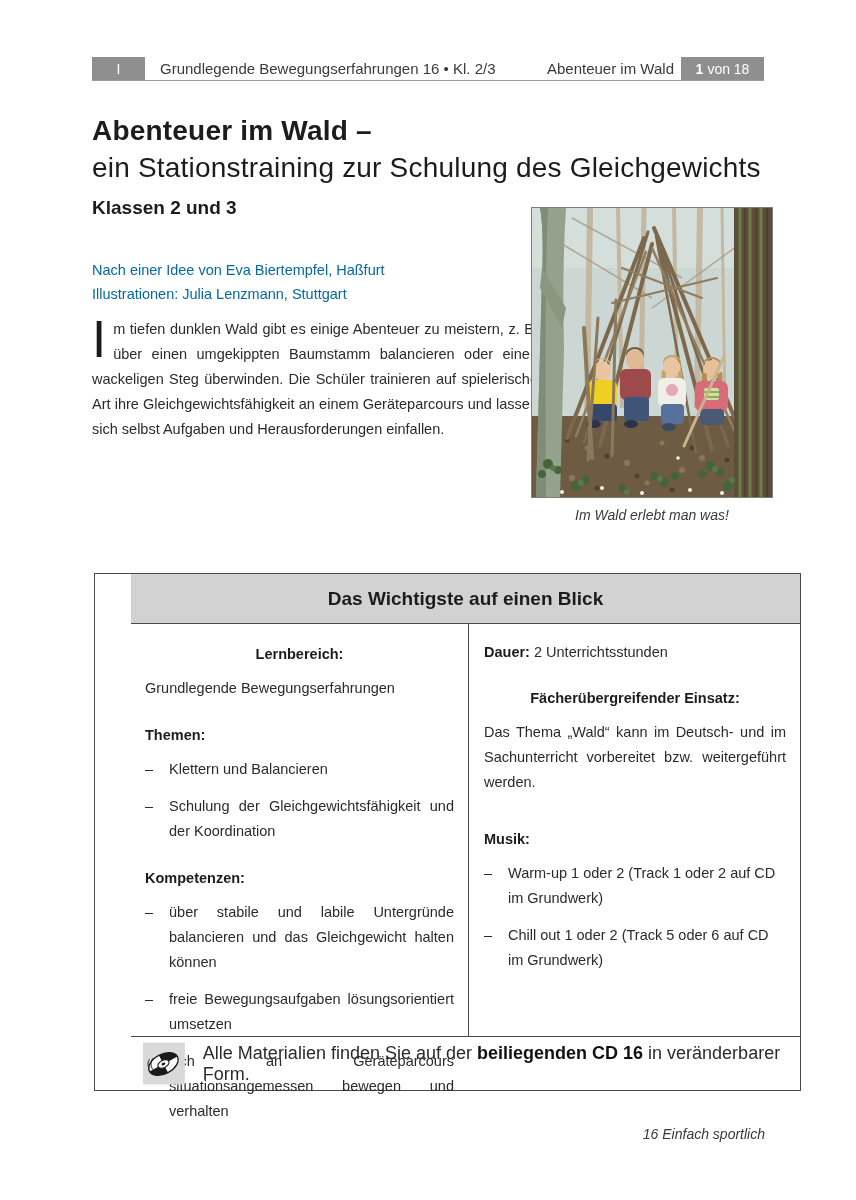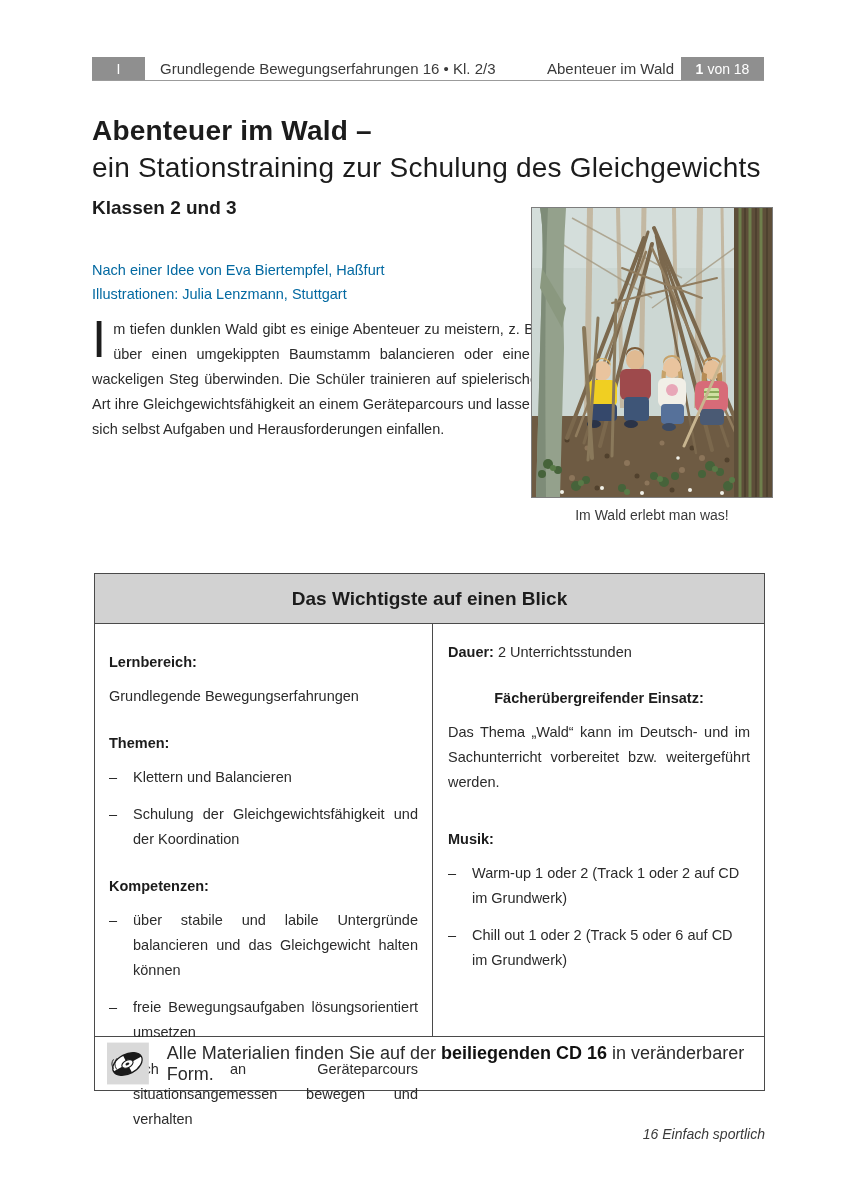--- a/index.html
+++ b/index.html
@@ -25,36 +25,36 @@
   
   .titel { position:absolute; left:92px; top:112px; width:672px; font-size:28px; line-height:37px; color:#1c1c1c; letter-spacing:0.2px; }
   .titel .l1 { font-weight:bold; }
   .titel .l2 { font-weight:400;margin-top:26px; }
   .untertitel { position:absolute; left:92px; top:197px; font-size:19px; font-weight:bold; color:#1c1c1c; }
   
   .byline { position:absolute; left:92px; top:258px; width:446px; font-size:14.5px; line-height:24px; color:#0369a1; }
   .intro  { position:absolute; left:92px; top:317px; width:446px; font-size:14.5px; line-height:25px; color:#2b2b2b; text-align:justify; }
   .dropcap { float:left; font-size:51px; line-height:46px; padding-right:7px; font-weight:400; color:#1c1c1c; }
   
-  .foto-wrap { position:absolute; left:531px; top:207px; width:242px; }
+  .foto-wrap { position:absolute; left:531px; top:207px; width:242px;font-style:italic; }
   .foto-wrap svg.foto { display:block; border:1px solid #7d7d7d; }
   .foto-caption { margin-top:9px; text-align:center; font-size:14px; color:#3a3a3a; }
   
-  .box { position:absolute; left:94px; top:573px; width:669px; border:1.5px solid #4a4a4a; background:#fff; }
+  .box { position:absolute; left:94px; top:573px; width:669px; border:1.5px solid #4a4a4a; background:#fff;padding-left:36px; }
   .box-header {
     height:49px; background:#d2d2d2; border-bottom:1.5px solid #4a4a4a;
     display:flex; align-items:center; justify-content:center;
     font-size:19px; font-weight:bold; color:#1c1c1c;
   }
   .box-cols { display:flex; height:412px; }
   .col { box-sizing:border-box; font-size:14.5px; line-height:25px; color:#2b2b2b; }
   .col-left  { width:338px; border-right:1.5px solid #4a4a4a; padding:16px 14px 0 14px; }
   .col-right { flex:1; padding:16px 14px 0 15px; }
   .lbl { font-weight:bold; color:#1c1c1c; margin:22px 0 9px 0; }
-  .lbl.first { margin-top:10px; }
+  .lbl.first { margin-top:2px;text-align:center; }
   .val { margin:0 0 0 0; }
   .just { text-align:justify; }
   ul.dashlist { list-style:none; margin:0; padding:0; }
   ul.dashlist li { display:flex; margin-bottom:12px; }
   ul.dashlist li .dash { width:24px; flex:0 0 24px; }
   ul.dashlist li .itxt { flex:1; }
   .kv { margin-bottom:21px; }
   .kv b { color:#1c1c1c; }
   .box-footer {
     border-top:1.5px solid #4a4a4a; height:54px;

